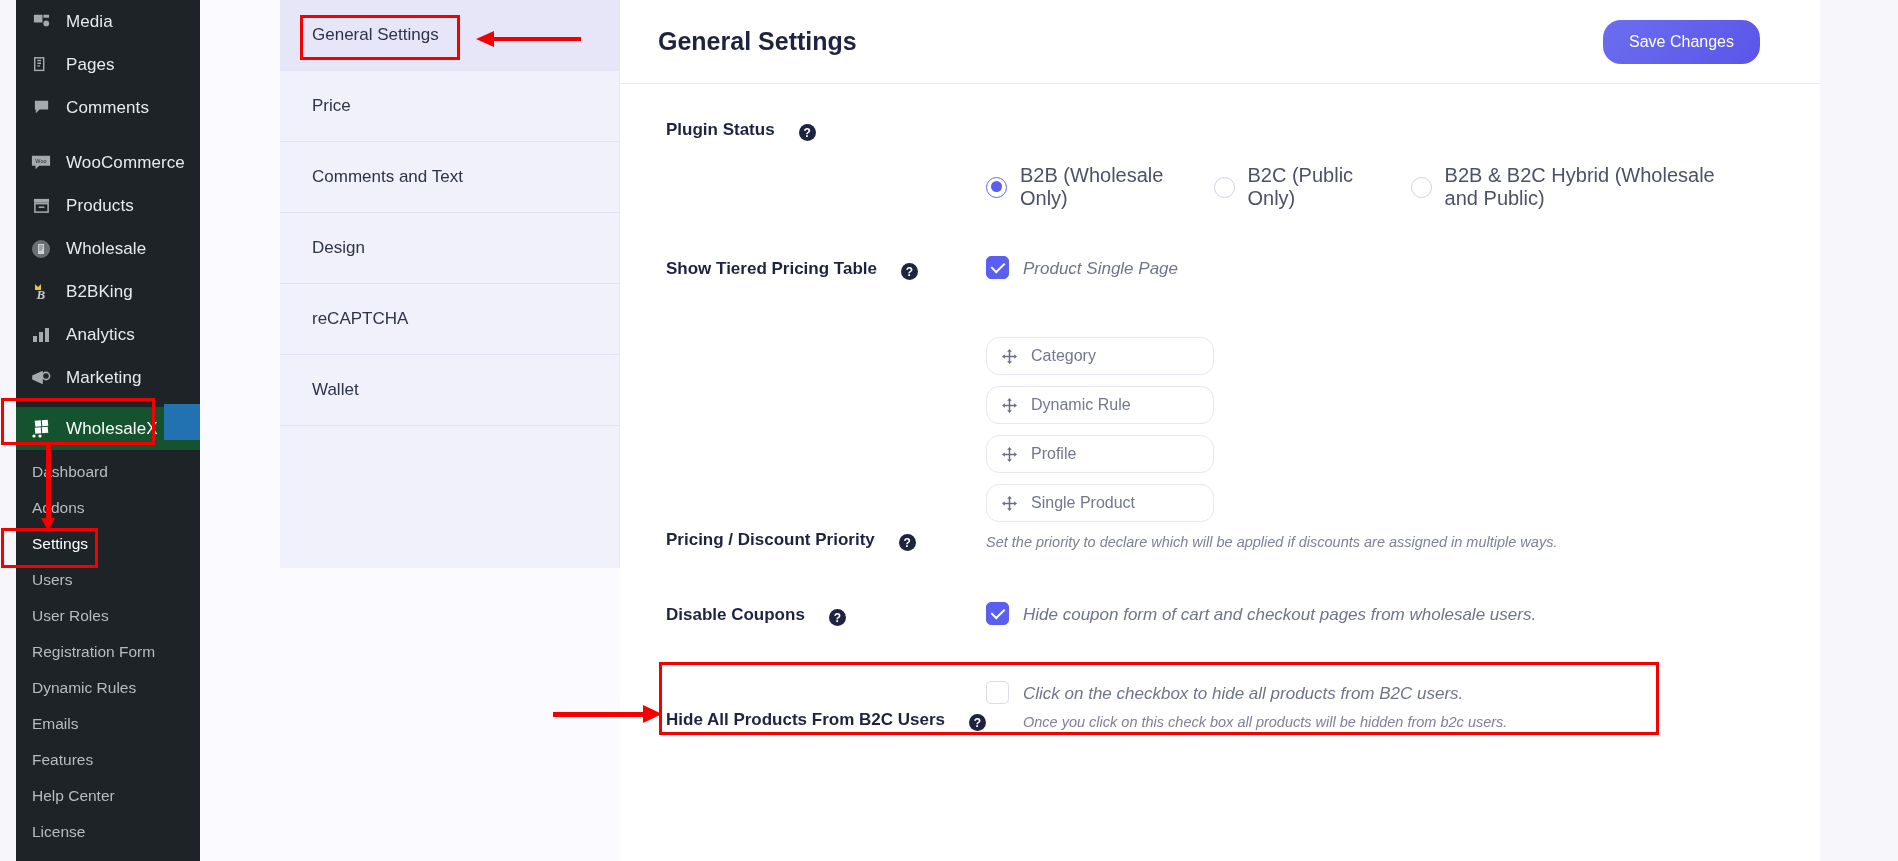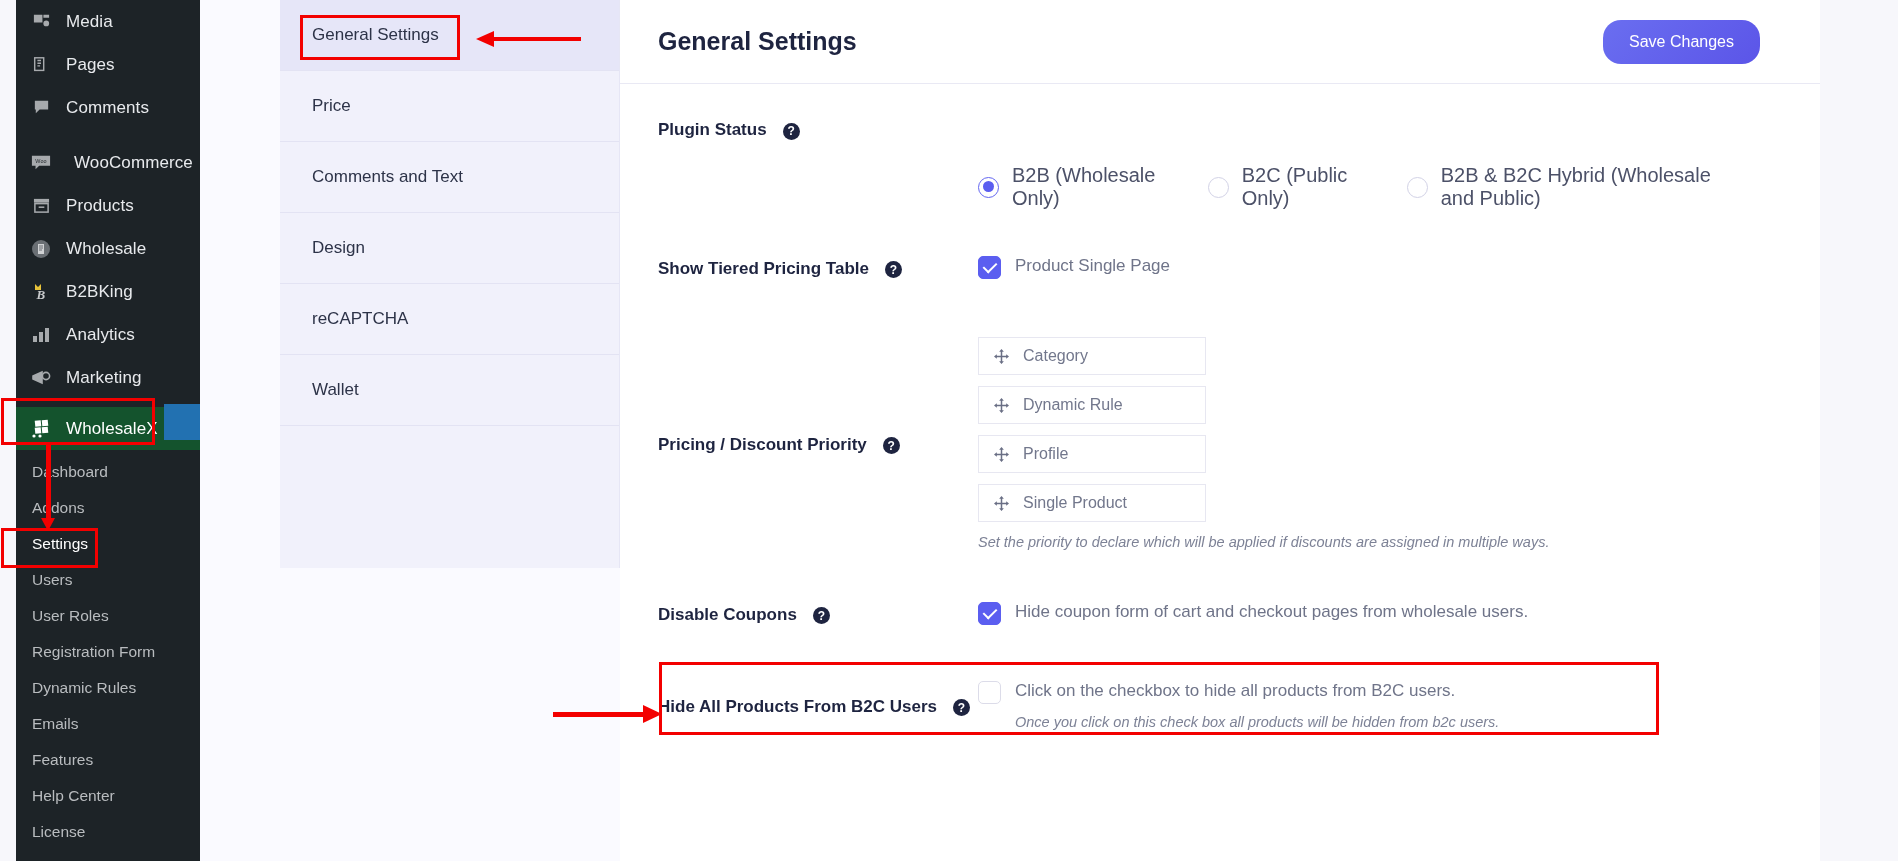--- a/index.html
+++ b/index.html
@@ -23,21 +23,21 @@
     display: flex; align-items: center;
     height: 43px; padding-left: 12px;
     font-size: 17px; color: #e8eaed;
     letter-spacing: .1px;
   }
   .wp-item .wp-ico {
     width: 26px; height: 24px; margin-right: 12px;
     display: flex; align-items: center; justify-content: center;
     color: #a7aaad;
   }
-  .wp-item.sep { margin-top: 12px; gap: 8px; }
+  .wp-item.sep { margin-top: 12px; }
   .wp-item.active {
     background: #14532d; color: #fff;
   }
   .wp-item.active .wp-ico { color: #fff; }
   .wp-sub {
     height: 36px; display: flex; align-items: center;
     padding-left: 16px; font-size: 15.5px; color: #b9bcbf;
   }
   .wp-sub.current { color: #fff; font-weight: normal; }
 
@@ -97,22 +97,23 @@
     background: linear-gradient(135deg,#6a6ef0 0%, #5b55e8 100%);
     color: #fff; font-size: 16px;
     padding: 13px 26px; border: none; border-radius: 18px;
     cursor: pointer;
   }
 
   .row { display: flex; padding: 0 38px; }
   .row-label {
     width: 320px; flex: 0 0 320px;
     font-size: 17px; font-weight: bold; color: #1e2440;
-    display: flex; align-items: center; gap: 16px;
+    display: flex; align-items: flex-end; gap: 24px;
     padding-top: 2px;
+    margin-left: 8px;
   }
   .row-field { flex: 1; }
 
   .qmark {
     display: inline-flex; align-items: center; justify-content: center;
     width: 17px; height: 17px; border-radius: 50%;
     background: #1e2440; color: #fff;
     font-size: 12px; font-weight: bold;
     font-family: "Liberation Sans", sans-serif;
     position: relative; top: 1px;
@@ -129,40 +130,40 @@
   }
   .radio-opt.on .radio-dot { border-color: #6366f1; }
   .radio-opt.on .radio-dot::after {
     content: ""; position: absolute;
     left: 3.5px; top: 3.5px; width: 11px; height: 11px;
     border-radius: 50%; background: #5b5ef0;
   }
   .radio-label { font-size: 20px; color: #4c5168; }
 
   
-  .cbx-row { display: flex; align-items: flex-start; }
+  .cbx-row { display: flex; align-items: flex-end; font-style: italic; }
   .cbx {
     width: 23px; height: 23px; border-radius: 5px;
     border: 1.5px solid #dcdce9; background: #fff;
     margin-right: 14px; flex: 0 0 23px;
     display: flex; align-items: center; justify-content: center;
     cursor: pointer;
   }
   .cbx.on { background: #5b5ef0; border-color: #5b5ef0; }
   .cbx.on::after {
     content: ""; width: 6px; height: 11px;
     border: solid #fff; border-width: 0 2.4px 2.4px 0;
     transform: rotate(45deg) translate(-1px,-1px);
   }
   .cbx-label { font-size: 17px; color: #6f7489; }
 
   
   .prio-list { width: 228px; }
   .prio-item {
-    height: 38px; border: 1px solid #e7e7f1; border-radius: 0;
+    height: 38px; border: 1px solid #e7e7f1; border-radius: 13px;
     background: #fff; margin-bottom: 11px;
     display: flex; align-items: center; padding-left: 15px;
     font-size: 16px; color: #72778c; cursor: move;
   }
   .move-ico { margin-right: 14px; color: #6a6f85; display: flex; }
   .hint {
     font-size: 14.5px; font-style: italic; color: #7d8296;
     margin-top: 8px;
   }
 

